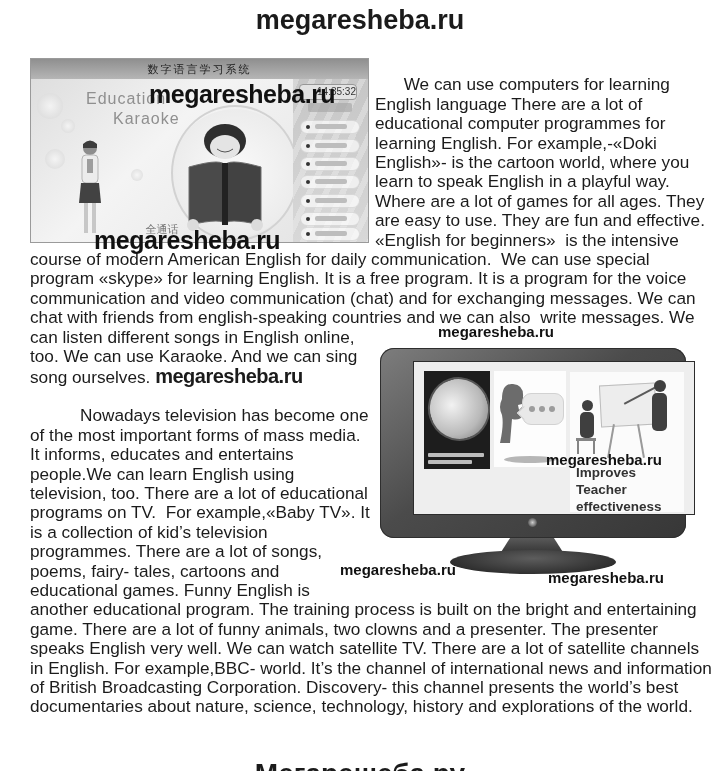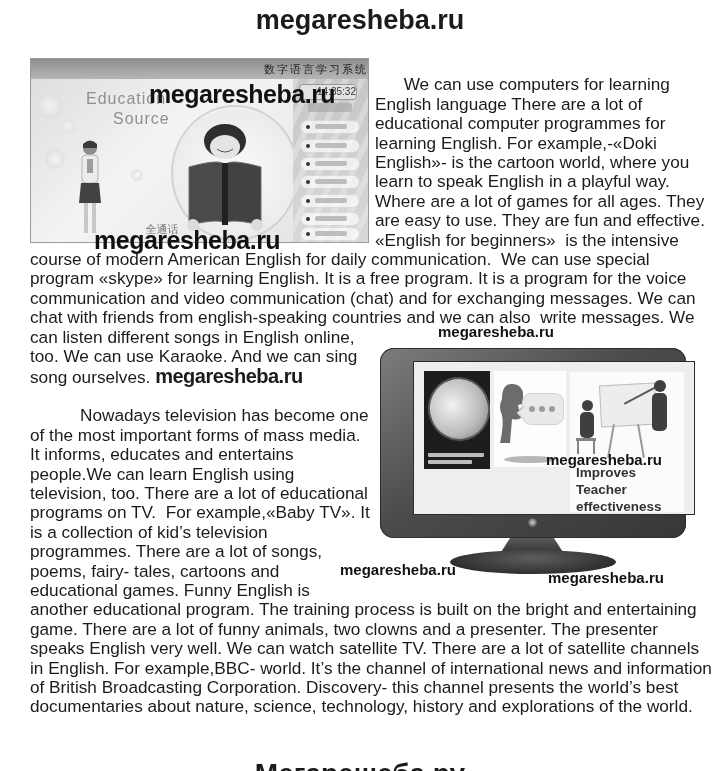--- a/index.html
+++ b/index.html
@@ -18,21 +18,21 @@
   .wm-sm{font-size:15px;font-weight:600;}
   .wm-lg{font-size:25px;font-weight:900;letter-spacing:-0.5px;}
   .wm-inline{font-weight:900;font-size:20px;letter-spacing:-0.5px;white-space:nowrap;}
 
   
   .fig1{position:relative;float:left;width:337px;height:183px;margin:2px 6px 2px 0;
         border:1px solid #9a9a9a;background:linear-gradient(160deg,#c9c9c9,#ececec 30%,#e2e2e2 55%,#cfcfcf);
         overflow:visible;font-family:"Liberation Sans",sans-serif;}
   .f1-top{position:absolute;left:0;top:0;right:0;height:24px;
           background:linear-gradient(#8f8f8f,#bdbdbd);color:#222;font-size:11px;
-          line-height:20px;text-align:right;letter-spacing:2px;}
+          line-height:20px;text-align:center;letter-spacing:2px;}
   .f1-main{position:absolute;left:0;top:20px;right:75px;bottom:0;
            background:linear-gradient(135deg,#dedede,#f4f4f4 45%,#e6e6e6);}
   .f1-blob{position:absolute;border-radius:50%;background:radial-gradient(circle,#f7f7f7,#d4d4d4);opacity:.8;}
   .f1-brand{position:absolute;left:55px;top:10px;color:#8f8f8f;font-size:16px;letter-spacing:1px;}
   .f1-brand .l2{margin:1px 0 0 27px;}
   .f1-ring{position:absolute;left:140px;top:26px;width:124px;height:132px;border-radius:50%;
            border:2px solid #d2d2d2;background:radial-gradient(circle,#fafafa 0%,#ececec 70%,transparent 71%);}
   .f1-bottom{position:absolute;left:0;right:0;bottom:3px;text-align:center;font-size:11px;color:#777;}
   .f1-side{position:absolute;right:0;top:20px;bottom:0;width:75px;
            background:repeating-linear-gradient(115deg,rgba(255,255,255,.28) 0 6px,rgba(0,0,0,0) 6px 15px),
@@ -102,21 +102,21 @@
 
     <div class="fig1">
       <div class="f1-top">数字语言学习系统</div>
       <div class="f1-main">
         <div class="f1-blob" style="left:6px;top:14px;width:26px;height:26px;"></div>
         <div class="f1-blob" style="left:30px;top:40px;width:14px;height:14px;"></div>
         <div class="f1-blob" style="left:14px;top:70px;width:20px;height:20px;"></div>
         <div class="f1-blob" style="left:100px;top:90px;width:12px;height:12px;"></div>
         <div class="f1-brand">
           <div>Education</div>
-          <div class="l2">Source</div>
+          <div class="l2">Karaoke</div>
         </div>
         <div class="f1-ring"></div>
         <svg style="position:absolute;left:38px;top:60px;" width="42" height="100" viewBox="0 0 42 100">
           <circle cx="21" cy="9" r="7" fill="#8d8d8d"></circle>
           <path d="M14 5 Q21 -2 28 5 L28 9 L14 9 Z" fill="#3c3c3c"></path>
           <rect x="13" y="16" width="16" height="28" rx="4" fill="#ececec" stroke="#b5b5b5"></rect>
           <path d="M12 44 L30 44 L32 64 L10 64 Z" fill="#424242"></path>
           <rect x="15" y="64" width="4" height="30" fill="#c7c7c7"></rect>
           <rect x="23" y="64" width="4" height="30" fill="#c7c7c7"></rect>
           <rect x="18" y="20" width="6" height="14" fill="#9d9d9d"></rect>

